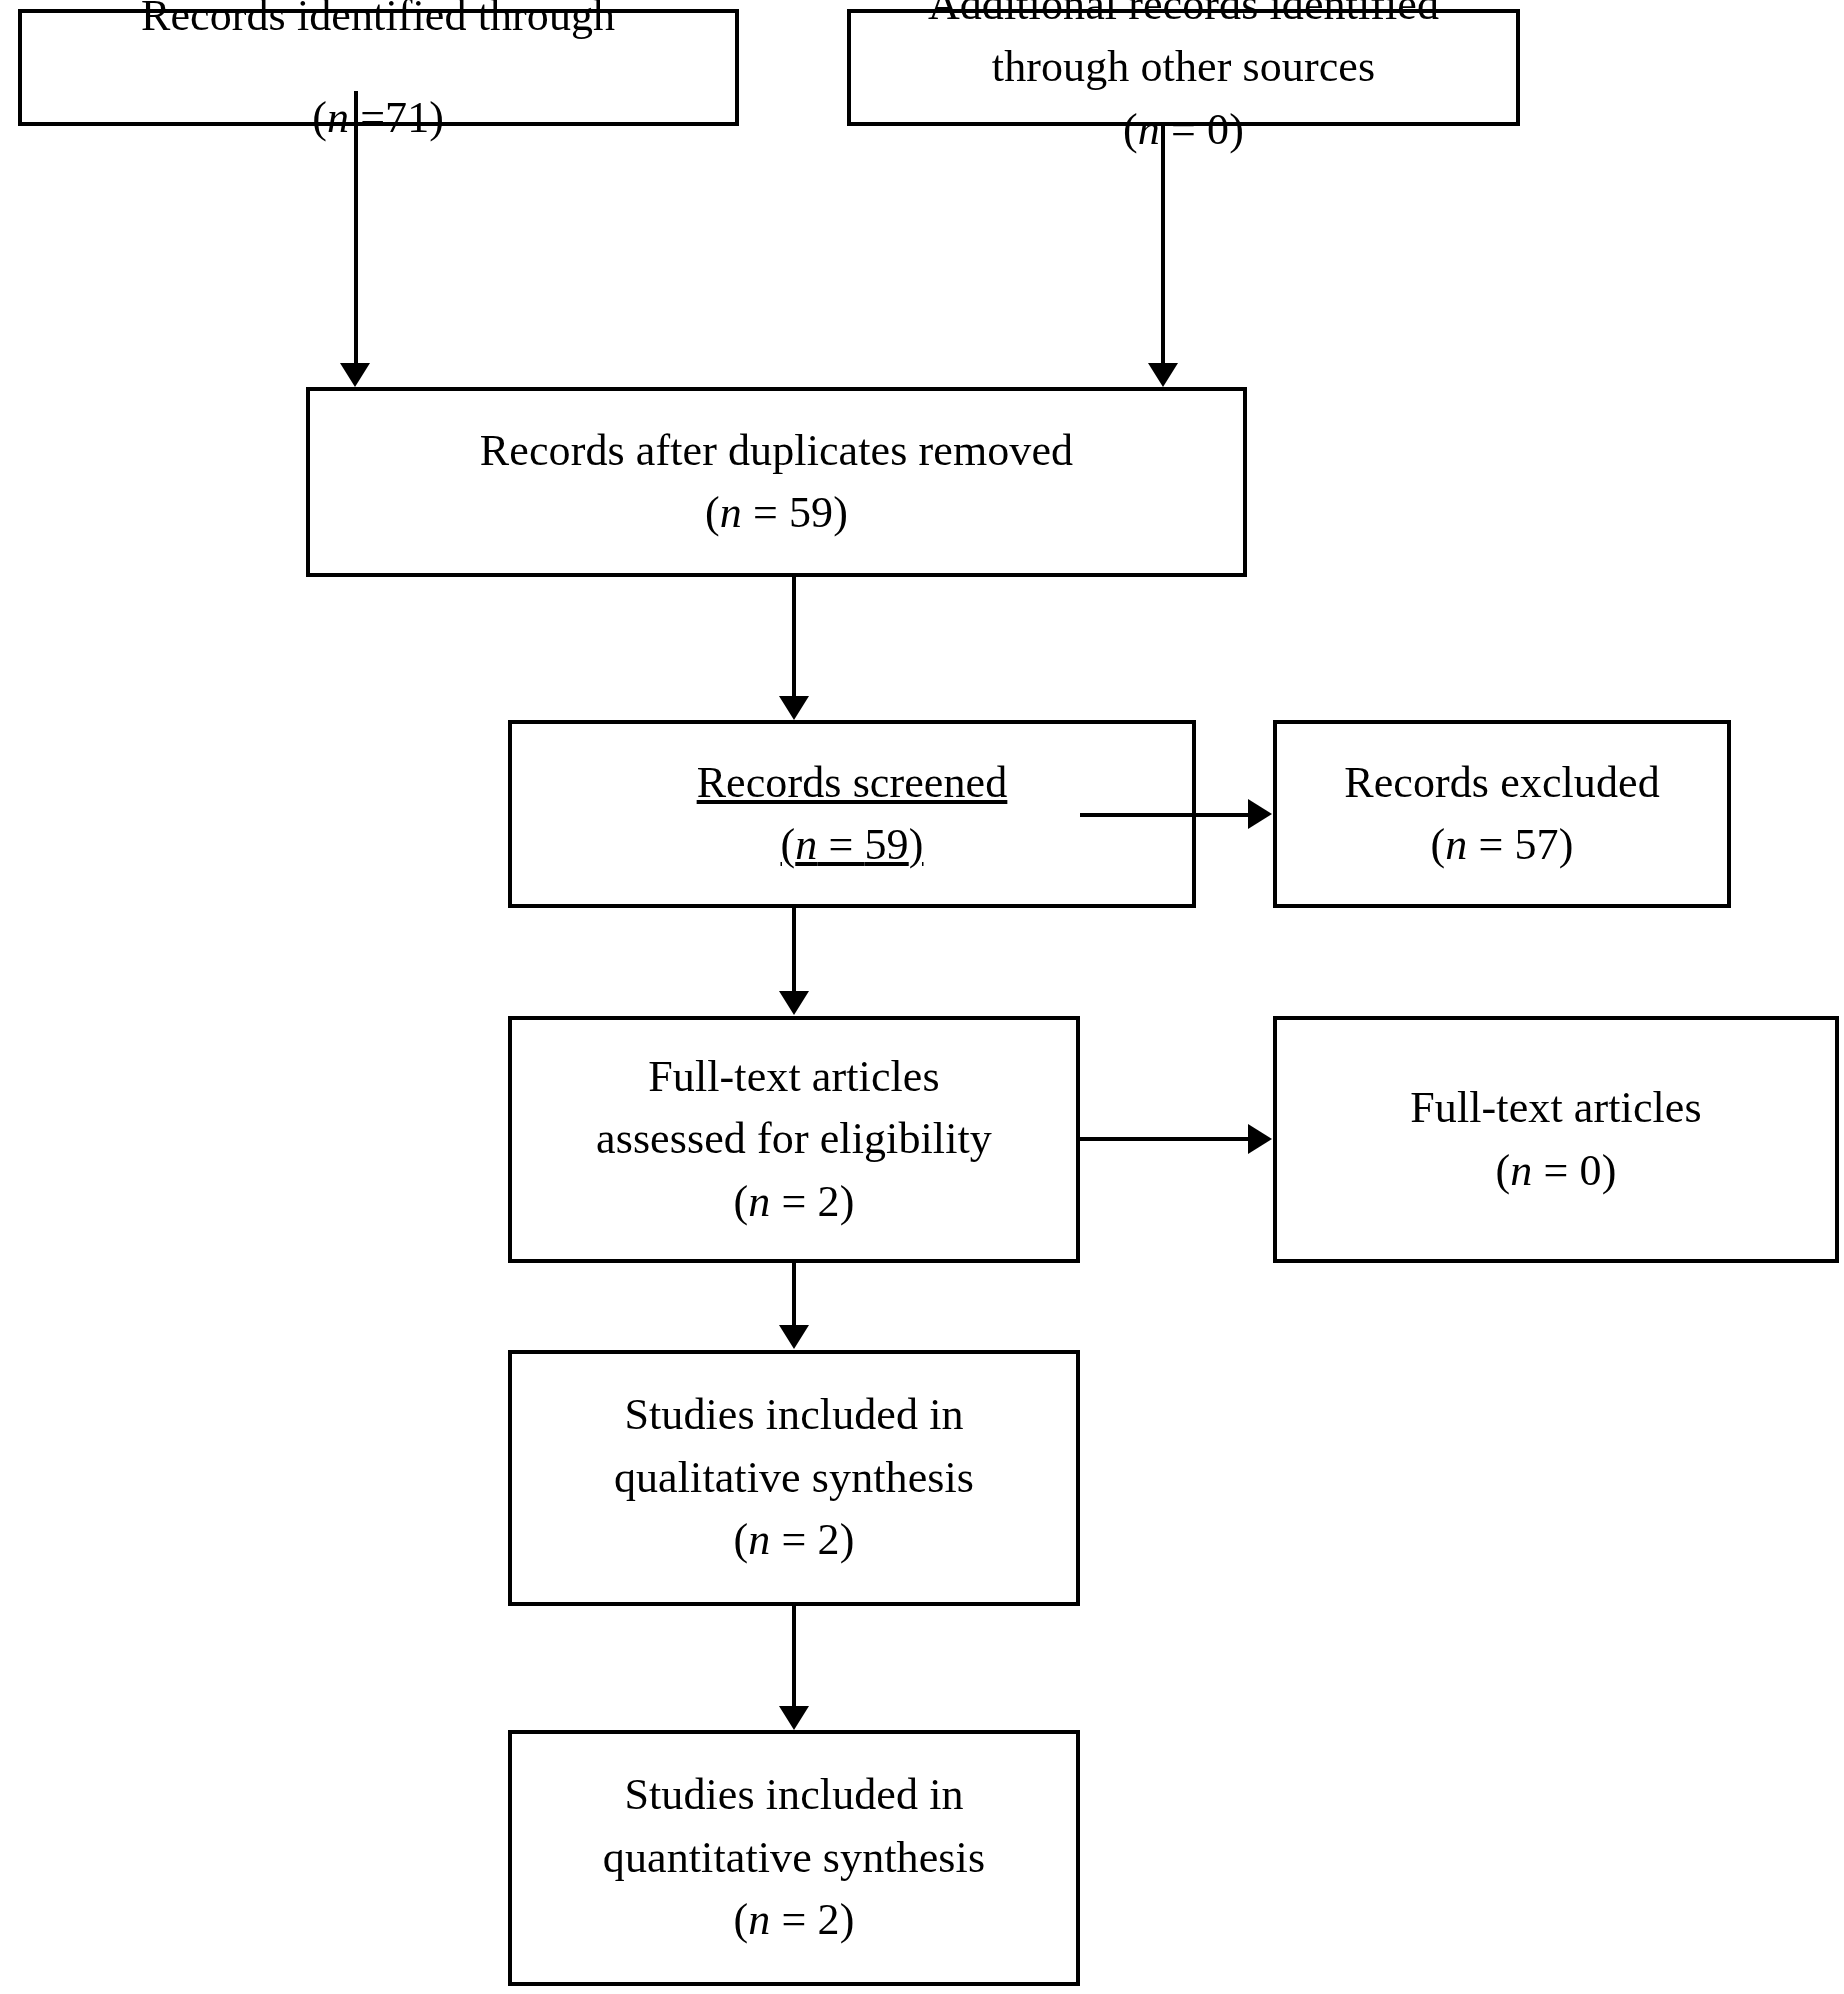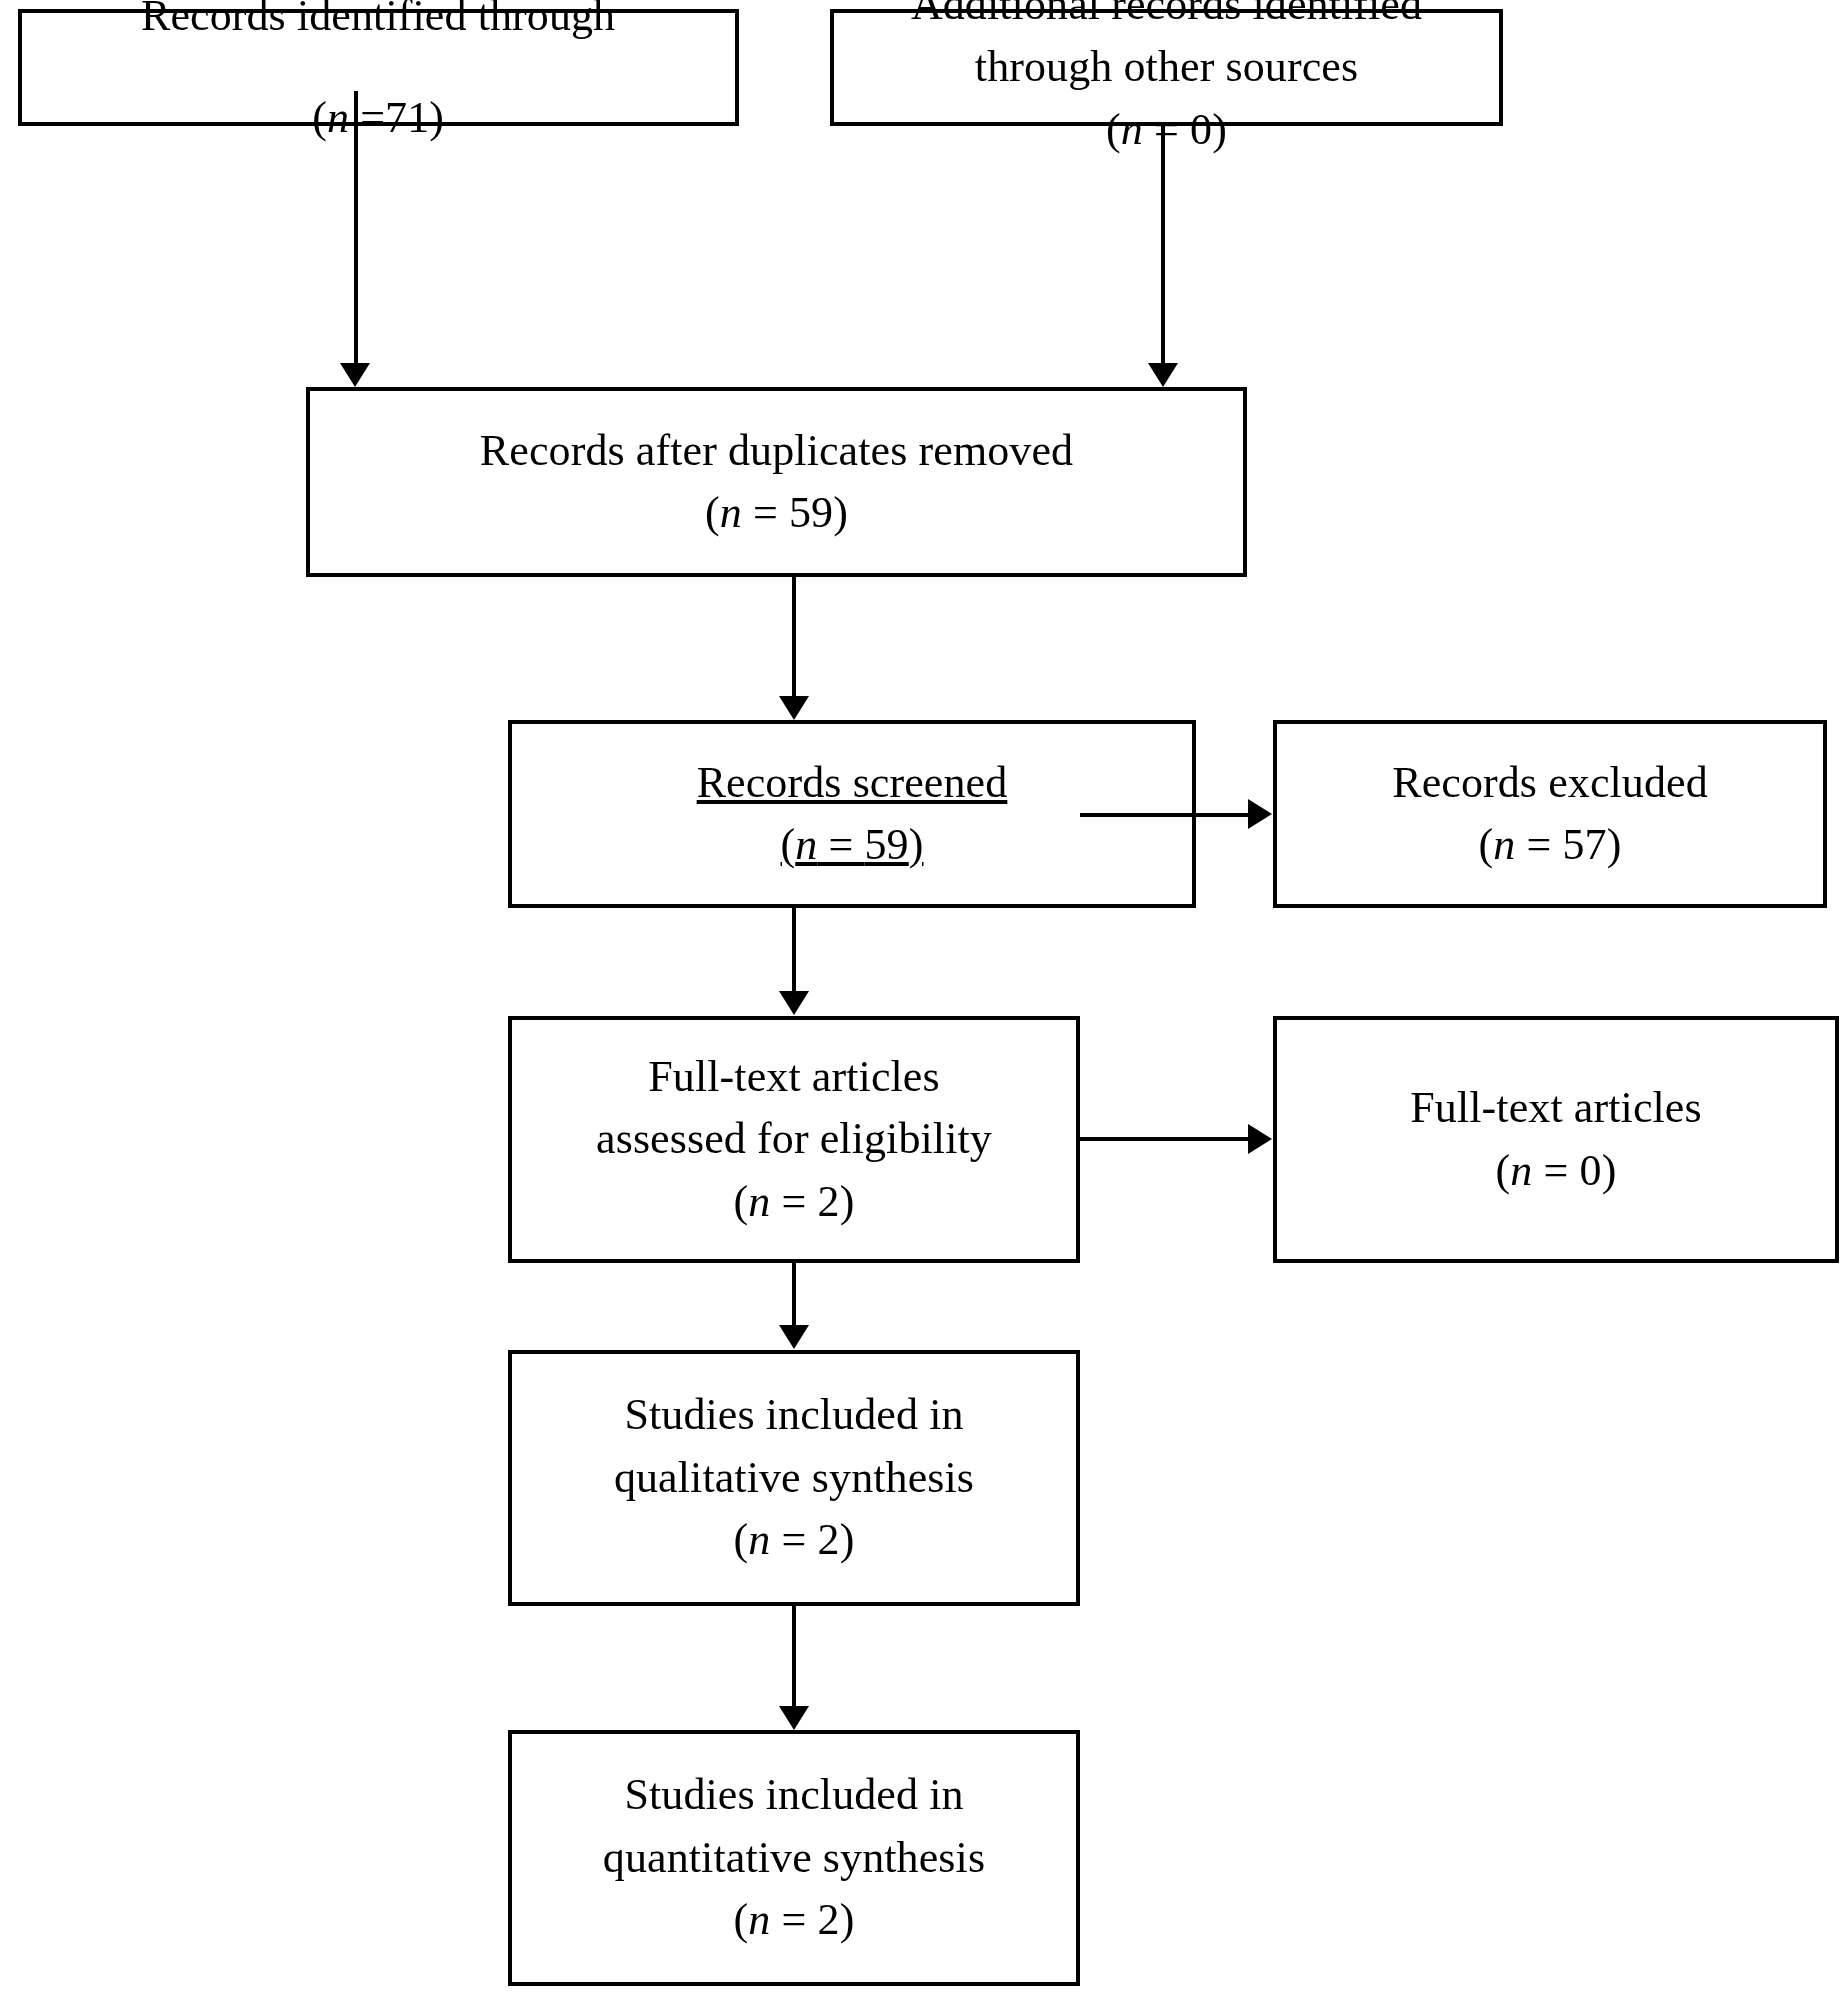--- a/index.html
+++ b/index.html
@@ -73,21 +73,21 @@
 
 <div id="prisma-root">
 
   <div class="node-box" style="left:17.6px; top:8.8px; width:721px; height:117px;gap:40px;">
     <span class="node-line">Records identified through</span>
     <span class="node-line count">
       <span>(</span><span class="ital">n</span><span> =</span><span>71</span><span>)</span>
     </span>
   </div>
 
-  <div class="node-box" style="left:830px; top:8.8px; width:673px; height:117px;">
+  <div class="node-box" style="left:847px; top:8.8px; width:673px; height:117px;">
     <span class="node-line">Additional records identified</span>
     <span class="node-line">through other sources</span>
     <span class="node-line count">
       <span>(</span><span class="ital">n</span><span> = </span><span>0</span><span>)</span>
     </span>
   </div>
 
   <div class="v-line" style="left:354px; top:91px; width:3.5px; height:274px;"></div>
   <div class="arrow-down" style="left:340px; top:363px;"></div>
 
@@ -104,21 +104,21 @@
   <div class="v-line" style="left:792px; top:576px; width:3.5px; height:122px;"></div>
   <div class="arrow-down" style="left:779px; top:696px;"></div>
 
   <div class="node-box" style="left:508px; top:720px; width:688px; height:188px;text-decoration:underline;">
     <span class="node-line">Records screened</span>
     <span class="node-line count">
       <span>(</span><span class="ital">n</span><span> = </span><span>59</span><span>)</span>
     </span>
   </div>
 
-  <div class="node-box" style="left:1273px; top:720px; width:554px; height:188px;">
+  <div class="node-box" style="left:1273px; top:720px; width:458px; height:188px;">
     <span class="node-line">Records excluded</span>
     <span class="node-line count">
       <span>(</span><span class="ital">n</span><span> = </span><span>57</span><span>)</span>
     </span>
   </div>
 
   <div class="h-line" style="left:1080px; top:813px; width:170px; height:3.5px;"></div>
   <div class="arrow-right" style="left:1248px; top:799px;"></div>
 
   <div class="v-line" style="left:792px; top:908px; width:3.5px; height:85px;"></div>

